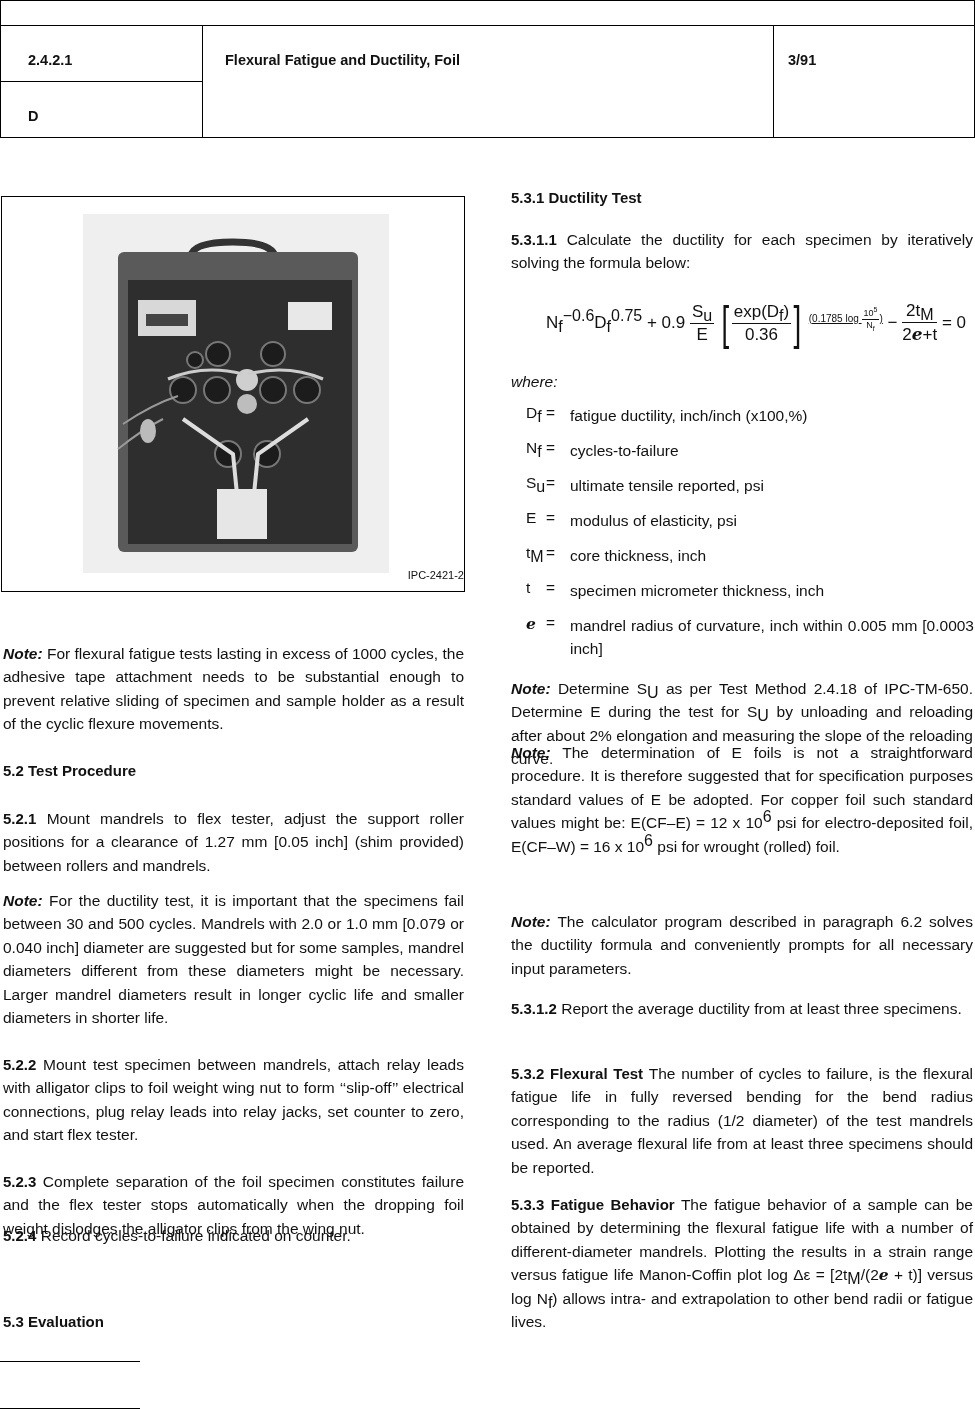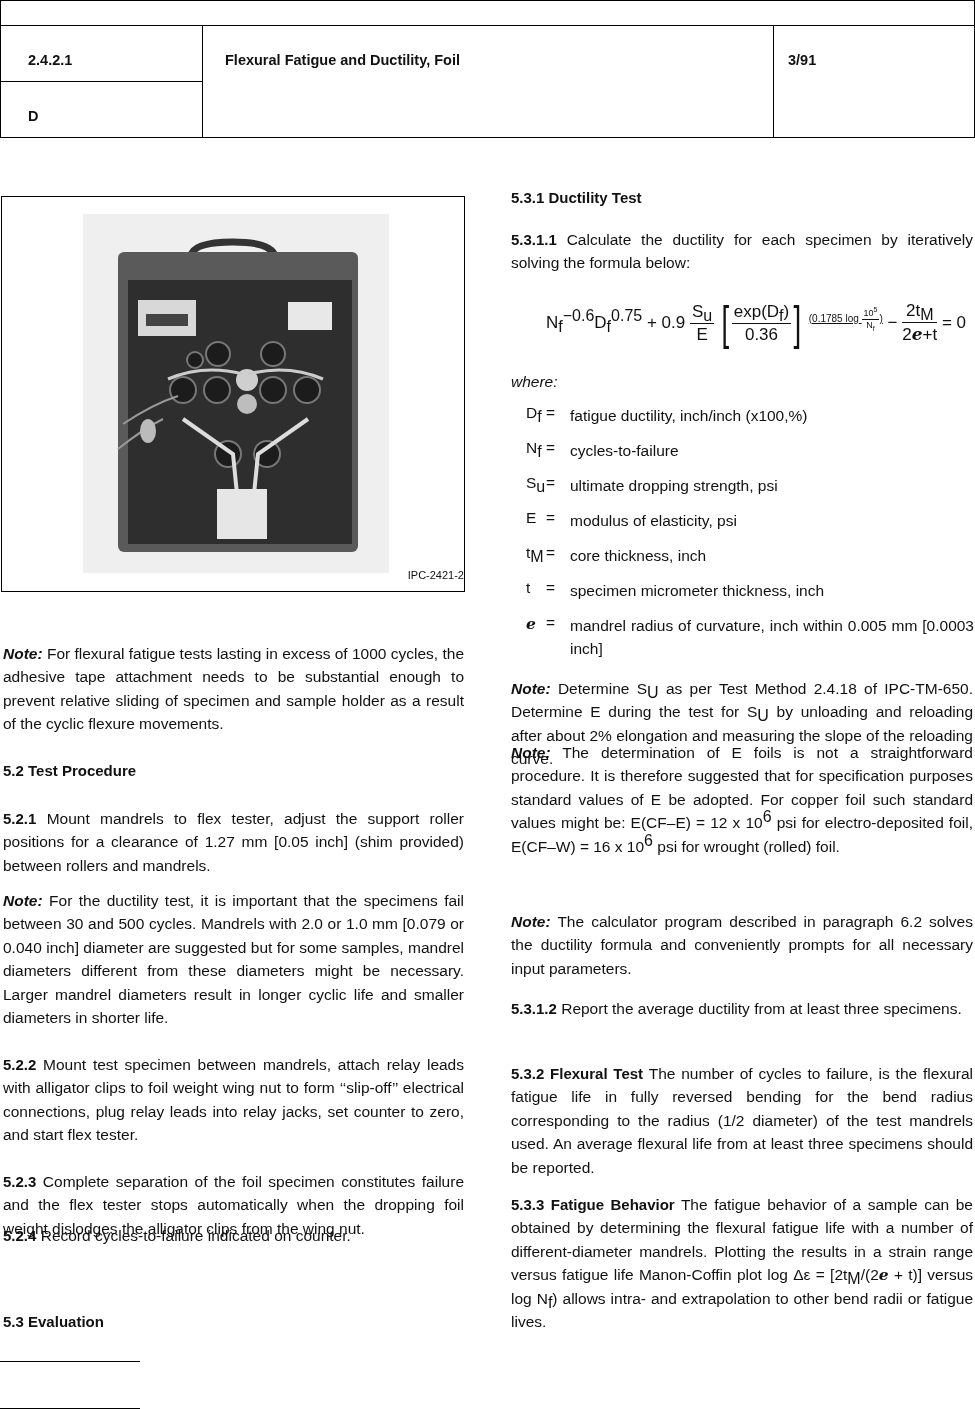--- a/index.html
+++ b/index.html
@@ -164,21 +164,21 @@
       <span class="def-txt">fatigue ductility, inch/inch (x100,%)</span>
     </div>
     <div class="def-row" style="top: 35px;">
       <span class="def-sym"><span>N</span><sub>f</sub></span>
       <span class="def-eq">=</span>
       <span class="def-txt">cycles-to-failure</span>
     </div>
     <div class="def-row" style="top: 70px;">
       <span class="def-sym"><span>S</span><sub>u</sub></span>
       <span class="def-eq">=</span>
-      <span class="def-txt">ultimate dropping strength, psi</span>
+      <span class="def-txt">ultimate tensile reported, psi</span>
     </div>
     <div class="def-row" style="top: 105px;">
       <span class="def-sym"><span>E</span></span>
       <span class="def-eq">=</span>
       <span class="def-txt">modulus of elasticity, psi</span>
     </div>
     <div class="def-row" style="top: 140px;">
       <span class="def-sym"><span>t</span><sub>M</sub></span>
       <span class="def-eq">=</span>
       <span class="def-txt">core thickness, inch</span>

